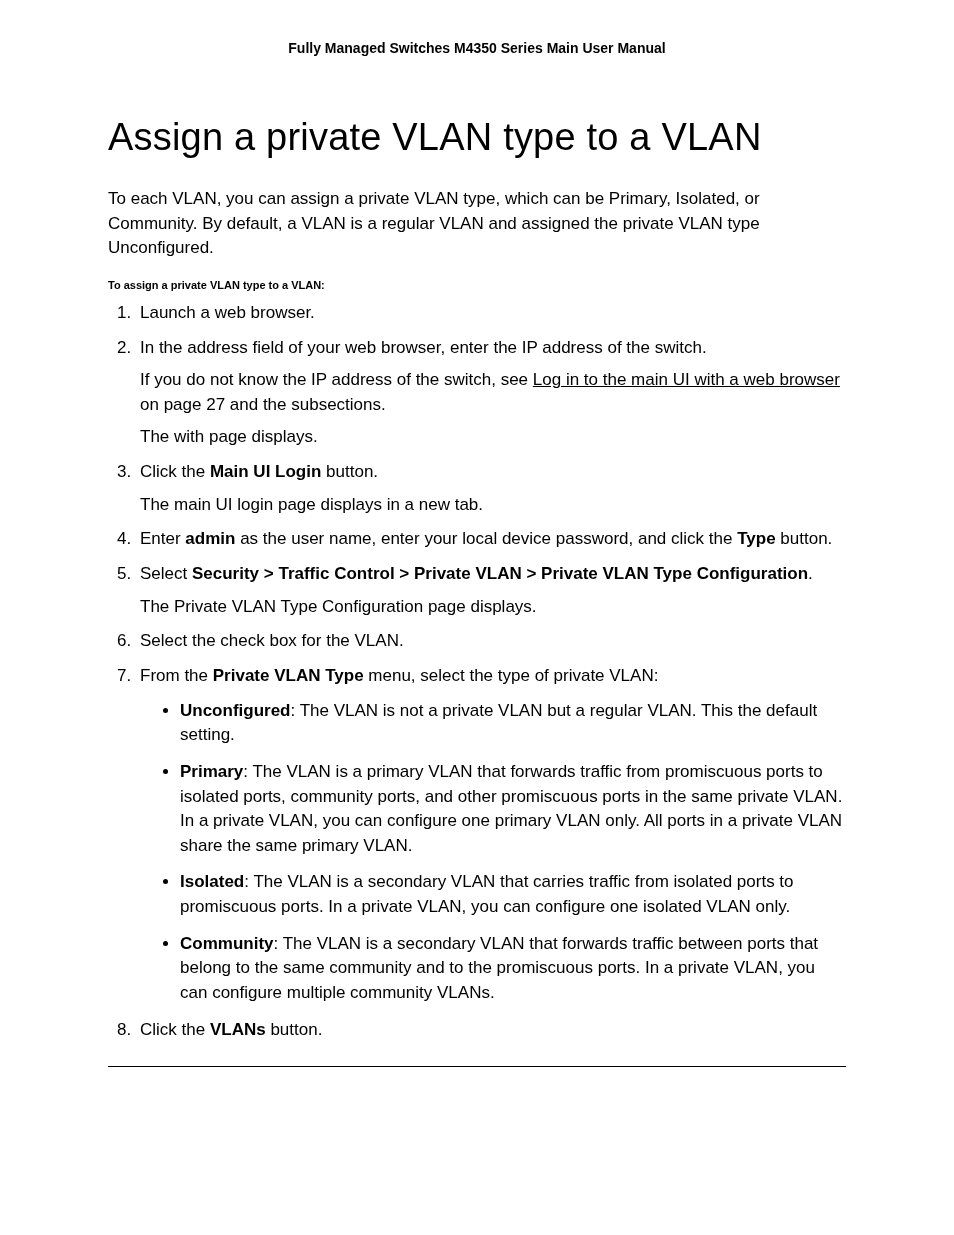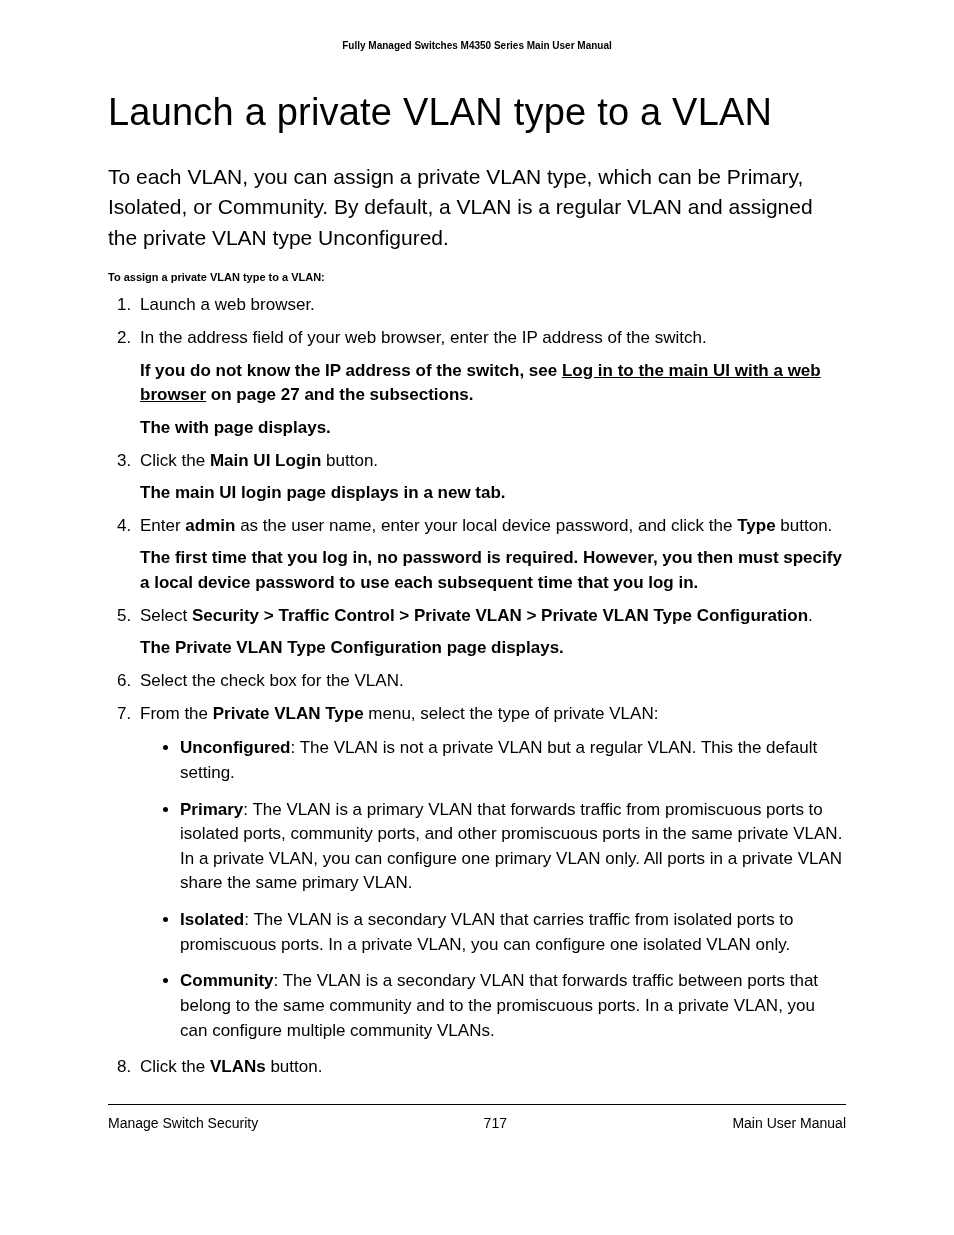--- a/index.html
+++ b/index.html
@@ -10,53 +10,53 @@
     color: #000;
     width: 954px;
   }
   .page {
     padding: 40px 108px 40px 108px;
     box-sizing: border-box;
   }
   .running-header {
     text-align: center;
     font-weight: bold;
-    font-size: 10px;
-    margin-bottom: 40px;
+    font-size: 14px;
+    margin-bottom: 60px;
   }
   h1.title {
     font-weight: 300;
     font-size: 38px;
     margin: 0 0 28px 0;
     letter-spacing: 0.2px;
   }
   .intro {
-    font-size: 21px;
+    font-size: 17px;
     line-height: 1.45;
     margin-bottom: 18px;
   }
   .subhead {
     font-weight: bold;
     font-size: 11px;
     margin: 0 0 10px 0;
   }
   ol.steps {
     list-style: decimal;
     padding-left: 28px;
     margin: 0;
     font-size: 17px;
     line-height: 1.45;
   }
   ol.steps > li {
     padding-left: 4px;
     margin-bottom: 8px;
+    margin-top: 10px;
   }
   ol.steps p {
     margin: 8px 0 0 0;
-    font-weight: bold;
   }
   .xref {
     text-decoration: underline;
   }
   ul.bullets {
     list-style: disc;
     padding-left: 40px;
     margin: 10px 0 0 0;
   }
   ul.bullets > li {
@@ -74,21 +74,21 @@
     font-size: 14px;
   }
 </style>
 </head>
 <body>
 
 <div class="page">
 
   <div class="running-header">Fully Managed Switches M4350 Series Main User Manual</div>
 
-  <h1 class="title">Launch a private VLAN type to a VLAN</h1>
+  <h1 class="title">Assign a private VLAN type to a VLAN</h1>
 
   <p class="intro">To each VLAN, you can assign a private VLAN type, which can be Primary, Isolated, or Community. By default, a VLAN is a regular VLAN and assigned the private VLAN type Unconfigured.</p>
 
   <p class="subhead">To assign a private VLAN type to a VLAN:</p>
 
   <ol class="steps">
 
     <li>
       <span>Launch a web browser.</span>
     </li>
@@ -101,21 +101,20 @@
       <p>The with page displays.</p>
     </li>
 
     <li>
       <span>Click the </span><span class="bold">Main UI Login</span><span> button.</span>
       <p>The main UI login page displays in a new tab.</p>
     </li>
 
     <li>
       <span>Enter </span><span class="bold">admin</span><span> as the user name, enter your local device password, and click the </span><span class="bold">Type</span><span> button.</span>
-      <p>The first time that you log in, no password is required. However, you then must specify a local device password to use each subsequent time that you log in.</p>
     </li>
 
     <li>
       <span>Select </span><span class="bold">Security &gt; Traffic Control &gt; Private VLAN &gt; Private VLAN Type Configuration</span><span>.</span>
       <p>The Private VLAN Type Configuration page displays.</p>
     </li>
 
     <li>
       <span>Select the check box for the VLAN.</span>
     </li>
@@ -139,19 +138,14 @@
     </li>
 
     <li>
       <span>Click the </span><span class="bold">VLANs</span><span> button.</span>
     </li>
 
   </ol>
 
   <hr class="rule">
 
-  <div class="footer">
-    <span>Manage Switch Security</span>
-    <span>717</span>
-    <span>Main User Manual</span>
-  </div>
 
 </div>
 
 </body></html>

